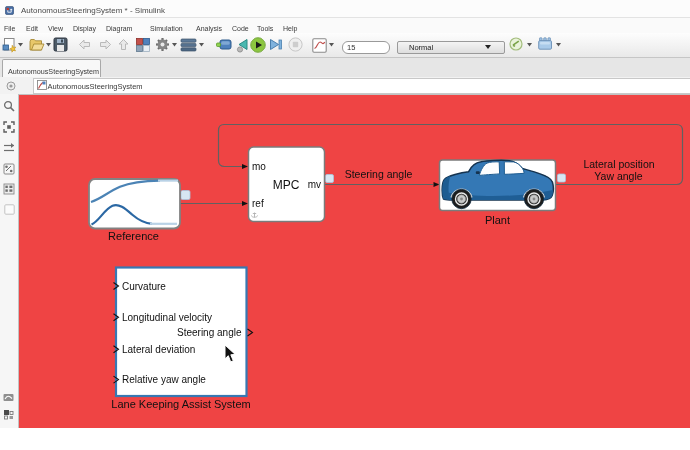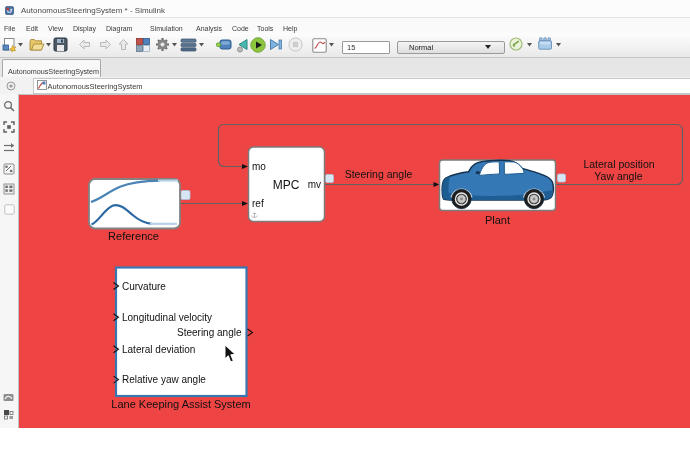--- a/index.html
+++ b/index.html
@@ -139,21 +139,21 @@
     <div class="sep" style="left:307px"></div>
 
     <svg class="abs" style="left:312px;top:4.5px" width="15" height="15" viewBox="0 0 15 15">
       <rect x="0.8" y="0.8" width="13.4" height="13.4" rx="1.2" fill="#fff" stroke="#8a8a8a" stroke-width="1.1"></rect>
       <path d="M2.5 10.5 C5 10 5.5 4 8 4 C10 4 10.5 7.5 12.8 4.2" fill="none" stroke="#c0504d" stroke-width="1.2"></path>
     </svg>
     <svg class="abs" style="left:329px;top:10px" width="5" height="4">
         <path d="M0 0 h5 l-2.5 3.5z" fill="#555"></path>
       </svg>
 
-    <div class="abs" style="left:342px;top:8px;width:42px;height:11px;background:#fff;border:1px solid #9a9a9a;border-radius:1px;font-size:7.5px;color:#333;padding-left:4px;line-height:11px;">15</div>
+    <div class="abs" style="left:342px;top:8px;width:42px;height:11px;background:#fff;border:1px solid #9a9a9a;border-radius:6px;font-size:7.5px;color:#333;padding-left:4px;line-height:11px;">15</div>
 
     <div class="abs" style="left:397px;top:8px;width:95px;height:11px;background:linear-gradient(#f4f4f4,#dedede);border:1px solid #9a9a9a;border-radius:2px;font-size:7.5px;color:#222;padding-left:11px;line-height:11px;">Normal</div>
     <svg class="abs" style="left:485px;top:12px" width="6" height="5">
         <path d="M0 0 h6 l-3 4z" fill="#222"></path>
       </svg>
     <div class="sep" style="left:505px"></div>
     <div class="sep" style="left:533px"></div>
 
     <svg class="abs" style="left:509px;top:4px" width="14" height="14" viewBox="0 0 14 14">
       <circle cx="7" cy="7" r="6" fill="#eaf3da" stroke="#a3bd7c" stroke-width="1.2"></circle>

